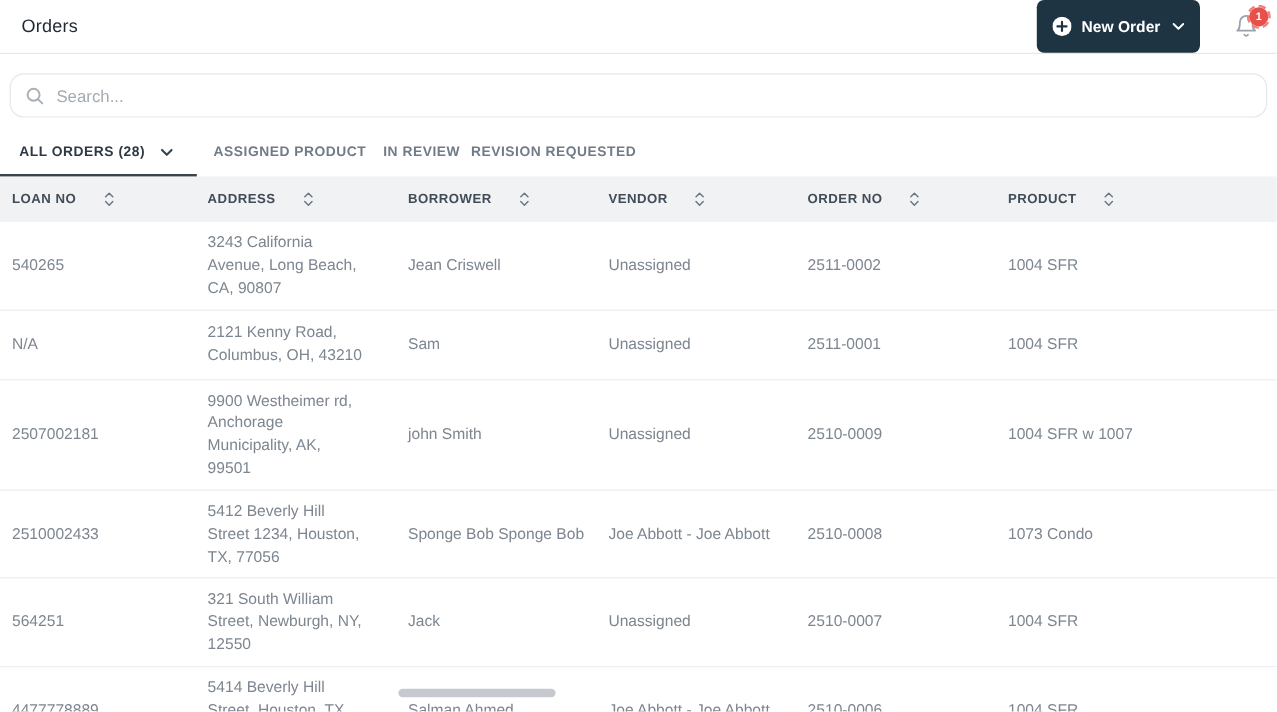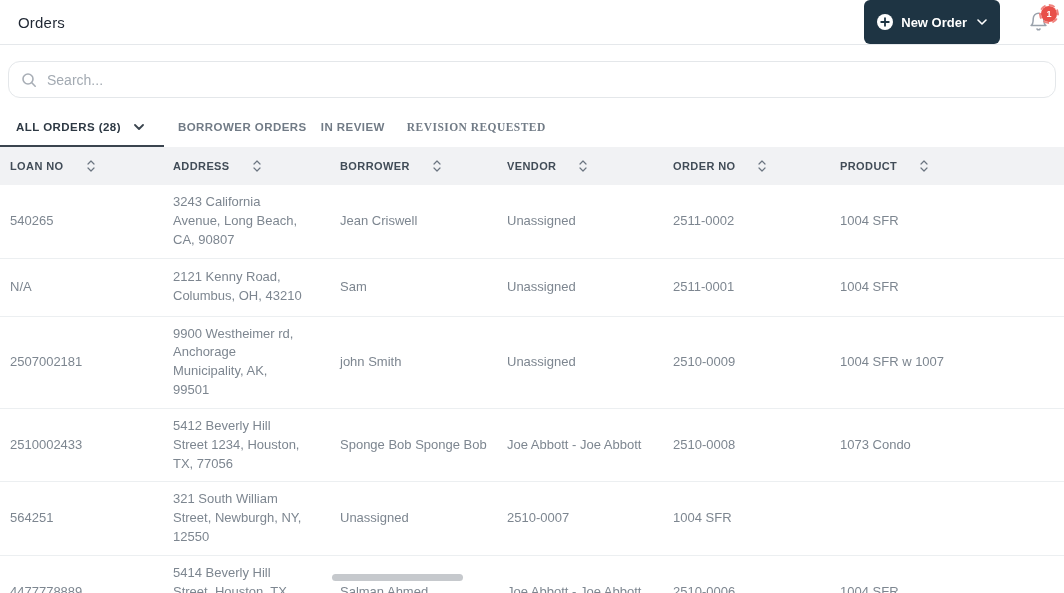--- a/index.html
+++ b/index.html
@@ -32,21 +32,21 @@
   .search-box input::placeholder { color:#a3aab2; }
 
   
   .tabs { display:flex; align-items:stretch; margin-top:11px; height:38px; }
   .tab { display:flex; align-items:center; font-size:11.5px; font-weight:700;
     letter-spacing:.45px; color:#717b86; cursor:pointer; white-space:nowrap;
     border-bottom:2px solid transparent; }
   .tab.active { color:#2e3944; border-bottom-color:#3a444e; padding:0 20px 0 16px; }
   .tab.active .tab-chev { margin-left:13px; display:flex; }
   .tab + .tab { margin-left:14px; }
-  .tab:nth-child(4) { margin-left:22px;font-family:Liberation Serif, serif; }
+  .tab:nth-child(4) { margin-left:9px; }
 
   
   .grid { display:grid; grid-template-columns:163px 167px 167px 166px 167px minmax(210px,1fr);
     padding-left:10px; }
   .thead { background:#f1f2f4; height:38px; }
   .th { display:flex; align-items:center; gap:23px; font-size:11px; font-weight:700;
     letter-spacing:.4px; color:#414c57; cursor:pointer; }
   .row { min-height:58px; align-items:center; border-bottom:1px solid #eceff1;
     cursor:pointer; }
   .cell { font-size:13px; color:#7d8690; line-height:1.45; padding:8px 12px 8px 0; }
@@ -107,21 +107,21 @@
   <div class="tabs">
     <div class="tab active">
       <span>ALL ORDERS (28)</span>
       <span class="tab-chev icon">
         <svg width="10" height="6" viewBox="0 0 10 6">
             <path d="M1 1l4 4 4-4" stroke="#3a444e" stroke-width="1.8" fill="none" stroke-linecap="round" stroke-linejoin="round"></path>
           </svg>
       </span>
     </div>
     <div class="tab">
-      <span>BORROWER ORDERS</span>
+      <span>ASSIGNED PRODUCT</span>
     </div>
     <div class="tab">
       <span>IN REVIEW</span>
     </div>
     <div class="tab">
       <span>REVISION REQUESTED</span>
     </div>
   </div>
 
   <div class="grid thead">
@@ -214,20 +214,21 @@
       <div class="cell address">5412 Beverly Hill Street 1234, Houston, TX, 77056</div>
       <div class="cell">Sponge Bob Sponge Bob</div>
       <div class="cell">Joe Abbott - Joe Abbott</div>
       <div class="cell">2510-0008</div>
       <div class="cell">1073 Condo</div>
     </div>
 
     <div class="grid row">
       <div class="cell">564251</div>
       <div class="cell address">321 South William Street, Newburgh, NY, 12550</div>
+      <div class="cell">Jack</div>
       <div class="cell">Unassigned</div>
       <div class="cell">2510-0007</div>
       <div class="cell">1004 SFR</div>
     </div>
 
     <div class="grid row">
       <div class="cell">4477778889</div>
       <div class="cell address">5414 Beverly Hill Street, Houston, TX, 77056</div>
       <div class="cell">Salman Ahmed</div>
       <div class="cell">Joe Abbott - Joe Abbott</div>

